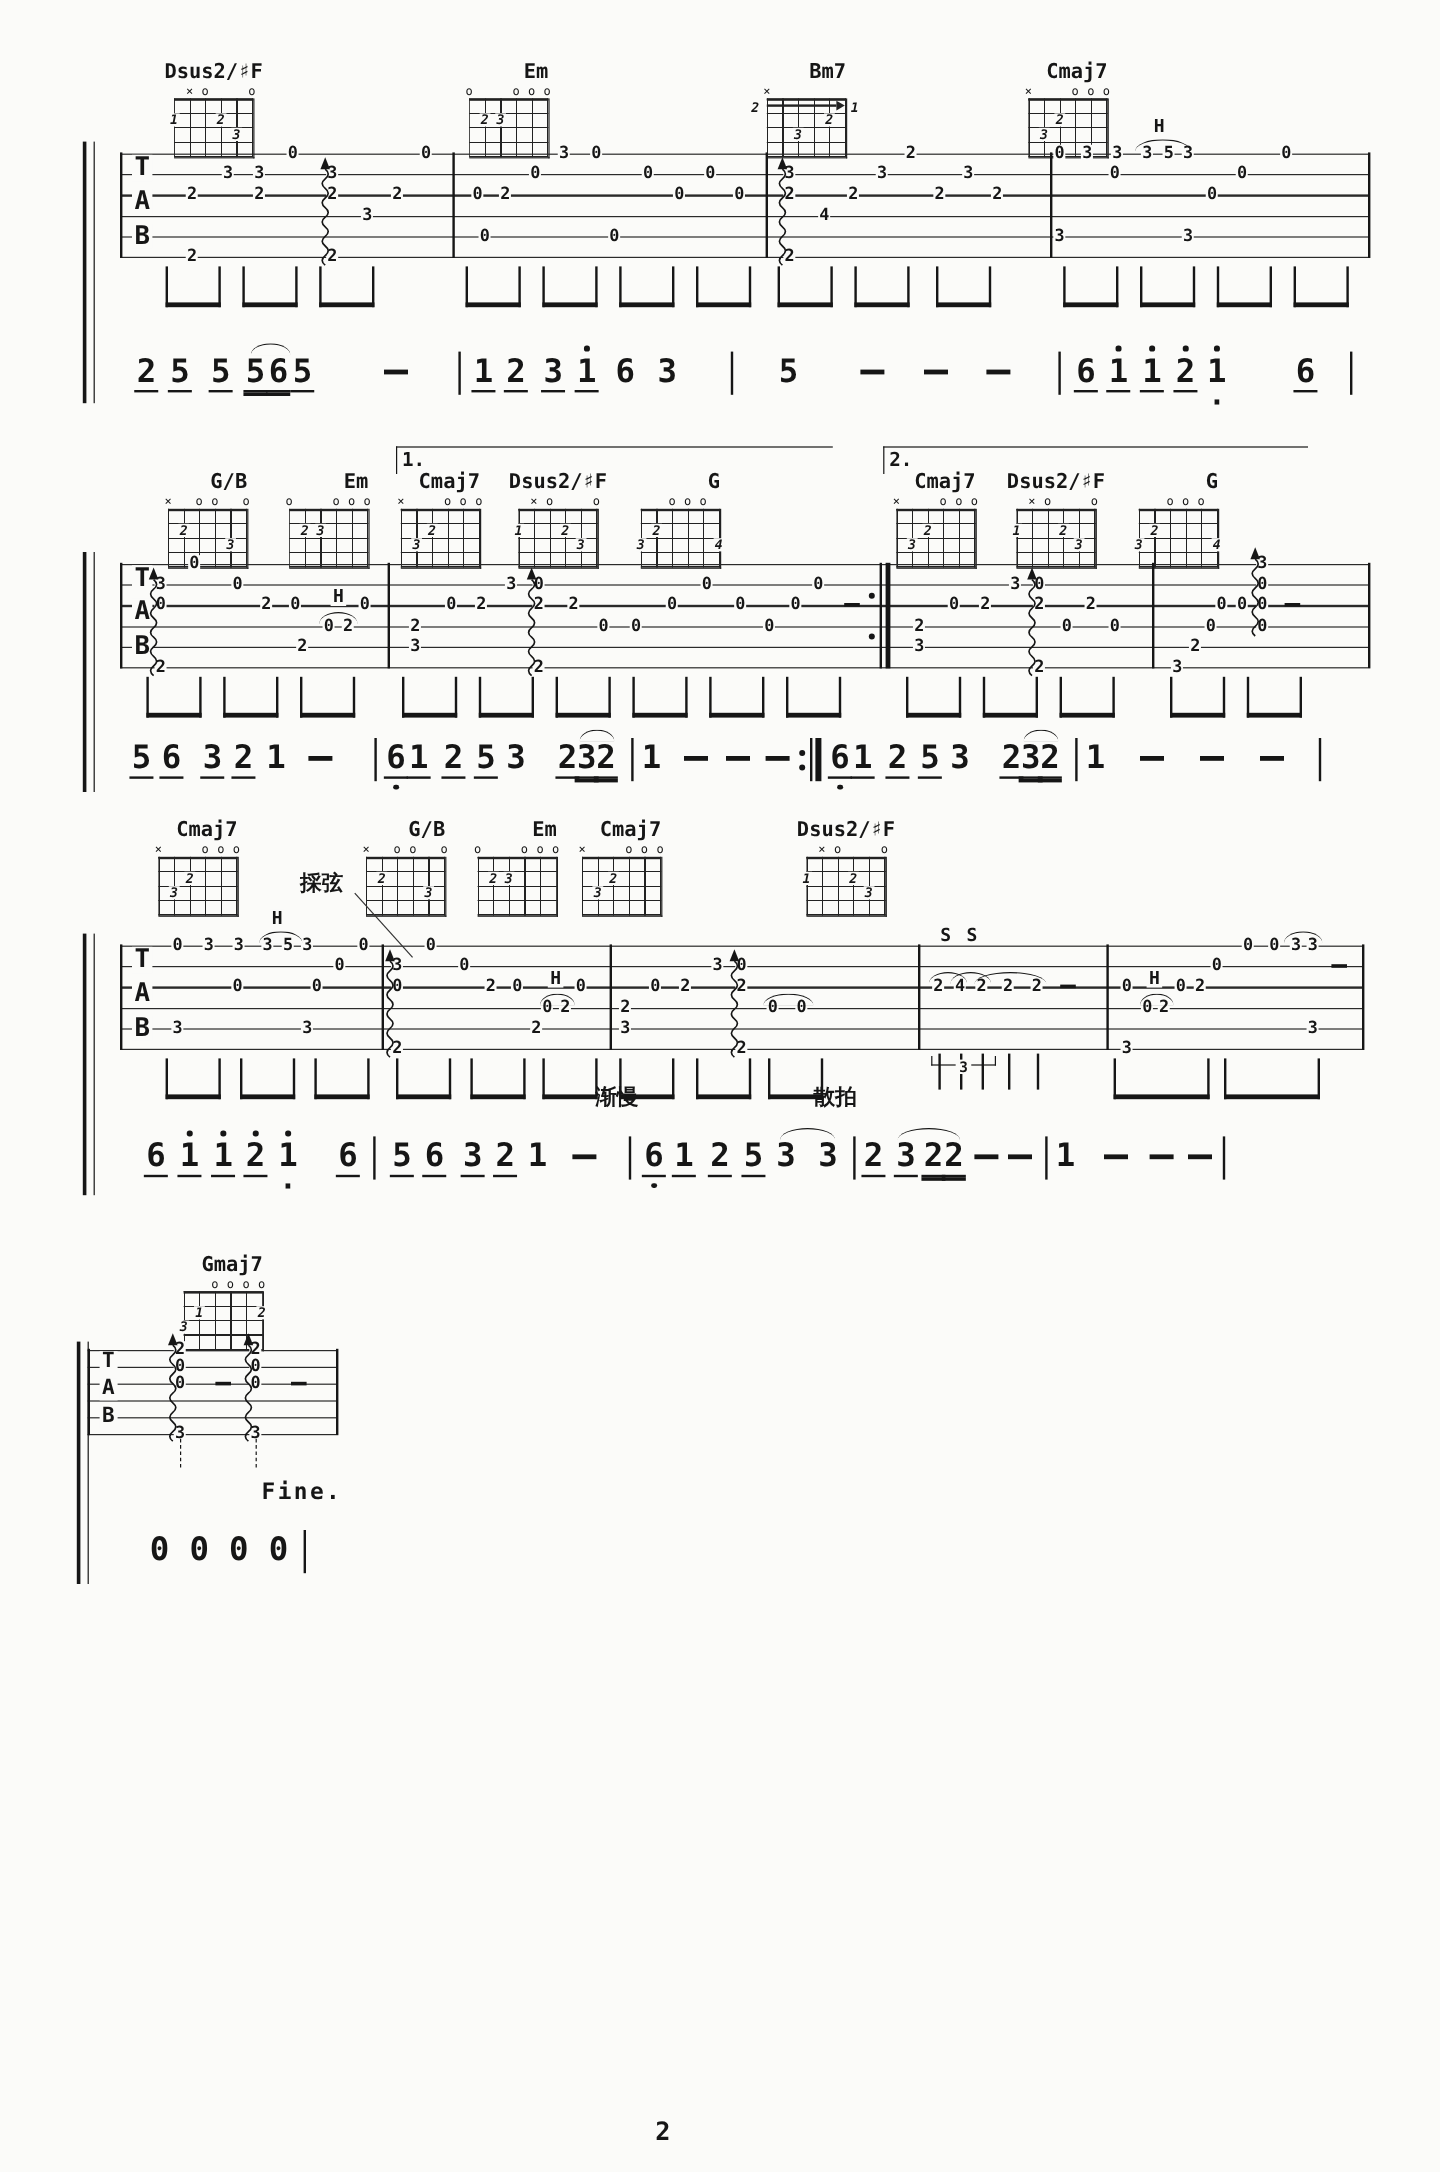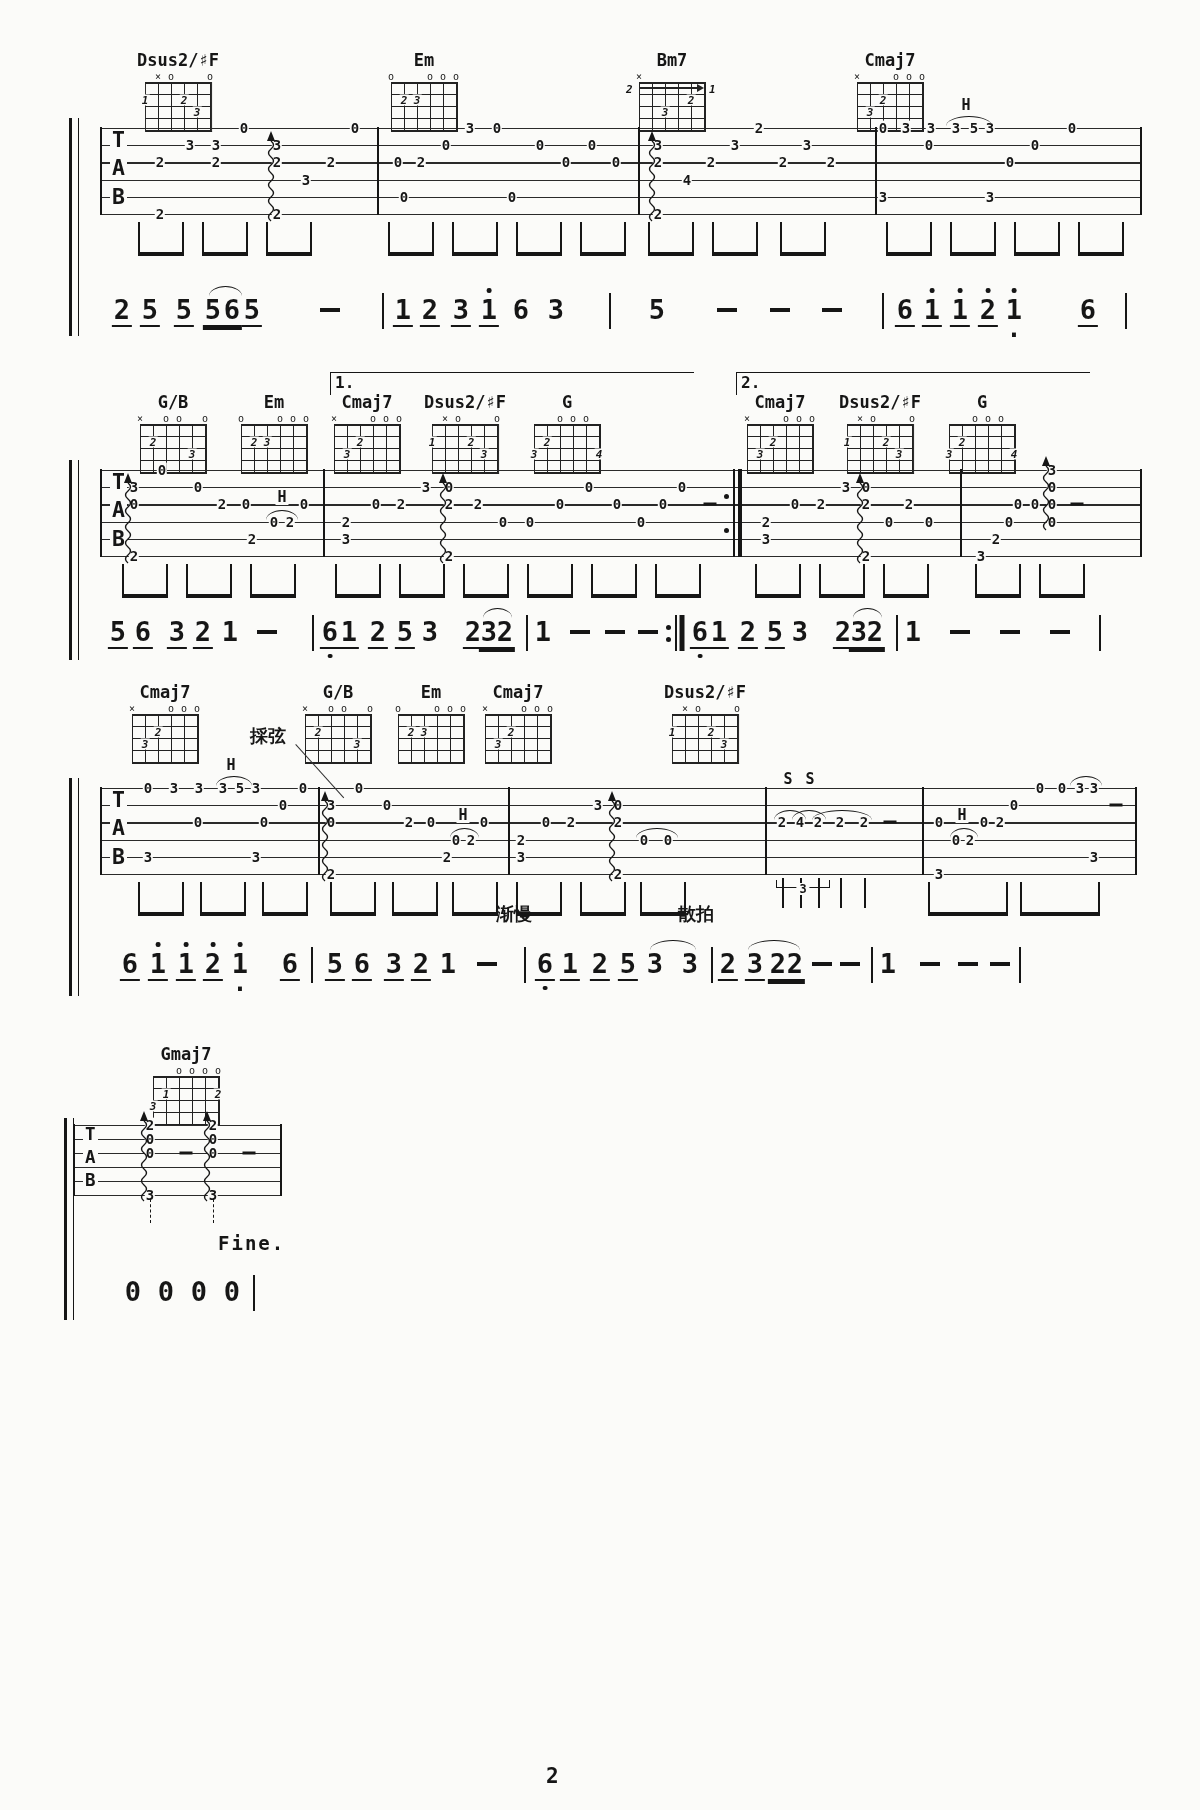--- a/index.html
+++ b/index.html
@@ -15,21 +15,21 @@
         font-size:14px;font-weight:700;line-height:1.05;}
   .tdash{position:absolute;width:13px;height:3px;background:#161616;transform:translate(-50%,-50%);}
   .beam{position:absolute;border-left:2px solid #161616;border-right:2px solid #161616;border-bottom:4.5px solid #161616;}
   .stem{position:absolute;width:1.5px;background:#161616;}
   .stem.dashed{width:0;background:none;border-left:1.5px dashed #161616;}
   .arc{position:absolute;height:9px;border-top:1.7px solid #161616;border-radius:50% 50% 0 0/100% 100% 0 0;}
   .lbl{position:absolute;font-size:15px;font-weight:700;line-height:1;transform:translateX(-50%);background:#fbfbf9;padding:0 2px;}
   .rdot{position:absolute;width:5px;height:5px;border-radius:50%;background:#161616;}
   .sysline{position:absolute;width:6px;border-left:3px solid #161616;border-right:1.3px solid #161616;}
   .chord{position:absolute;transform:translateX(-50%);}
-  .cname{font-size:17px;font-weight:700;text-align:center;white-space:nowrap;line-height:1.2;height:22px;}
+  .cname{font-size:17px;font-weight:700;text-align:right;white-space:nowrap;line-height:1.2;height:22px;}
   .cwrap{position:relative;width:66px;margin:0 auto;}
   .cmarks{position:relative;height:10px;}
   .cmark{position:absolute;font-size:10px;line-height:1;transform:translateX(-50%);}
   .cgrid{position:relative;width:66px;height:49px;border-right:1px solid #222;border-bottom:1px solid #222;
     background-image:repeating-linear-gradient(to right,#222 0 1px,transparent 1px 13px),
                      repeating-linear-gradient(to bottom,#222 0 1px,transparent 1px 12px);}
   .nut{position:absolute;top:0;left:0;right:0;height:2px;background:#222;}
   .cdot{position:absolute;font-size:11px;font-style:italic;font-weight:700;line-height:1;
         transform:translate(-50%,-50%);background:#fbfbf9;padding:0 1px;}
   .cside{position:absolute;font-size:11px;font-style:italic;font-weight:700;line-height:1;}

